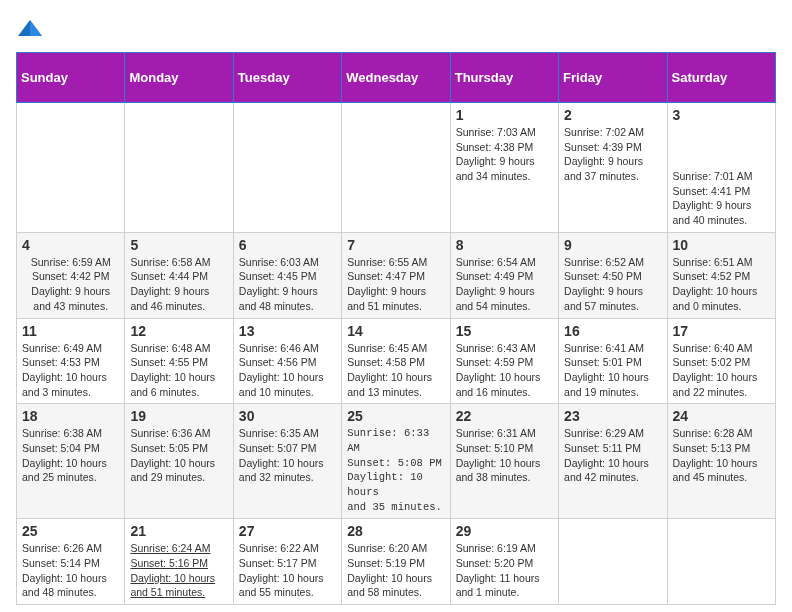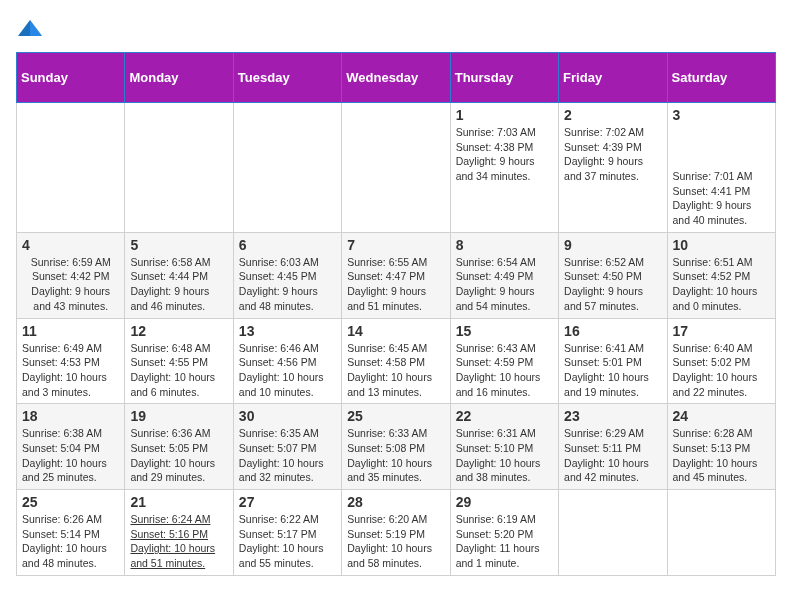--- a/index.html
+++ b/index.html
@@ -264,21 +264,21 @@
         </td>
         <td>
           <div class="day-number">30</div>
           <div class="day-info" style="white-space: pre-line;">Sunrise: 6:35 AM
 Sunset: 5:07 PM
 Daylight: 10 hours
 and 32 minutes.</div>
         </td>
         <td>
           <div class="day-number">25</div>
-          <div class="day-info" style="white-space: pre-line;">Sunrise: 6:33 AM
+          <div class="day-info" style="white-space: pre-line; font-family: Liberation Mono, monospace;">Sunrise: 6:33 AM
 Sunset: 5:08 PM
 Daylight: 10 hours
 and 35 minutes.</div>
         </td>
         <td>
           <div class="day-number">22</div>
           <div class="day-info" style="white-space: pre-line;">Sunrise: 6:31 AM
 Sunset: 5:10 PM
 Daylight: 10 hours
 and 38 minutes.</div>

